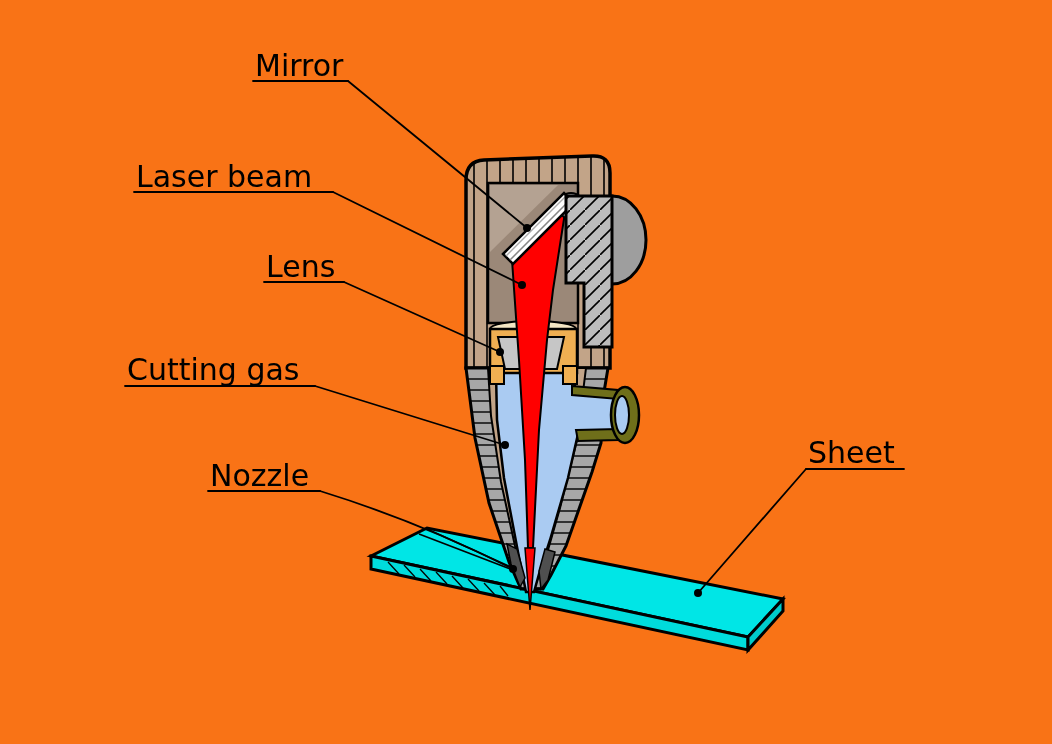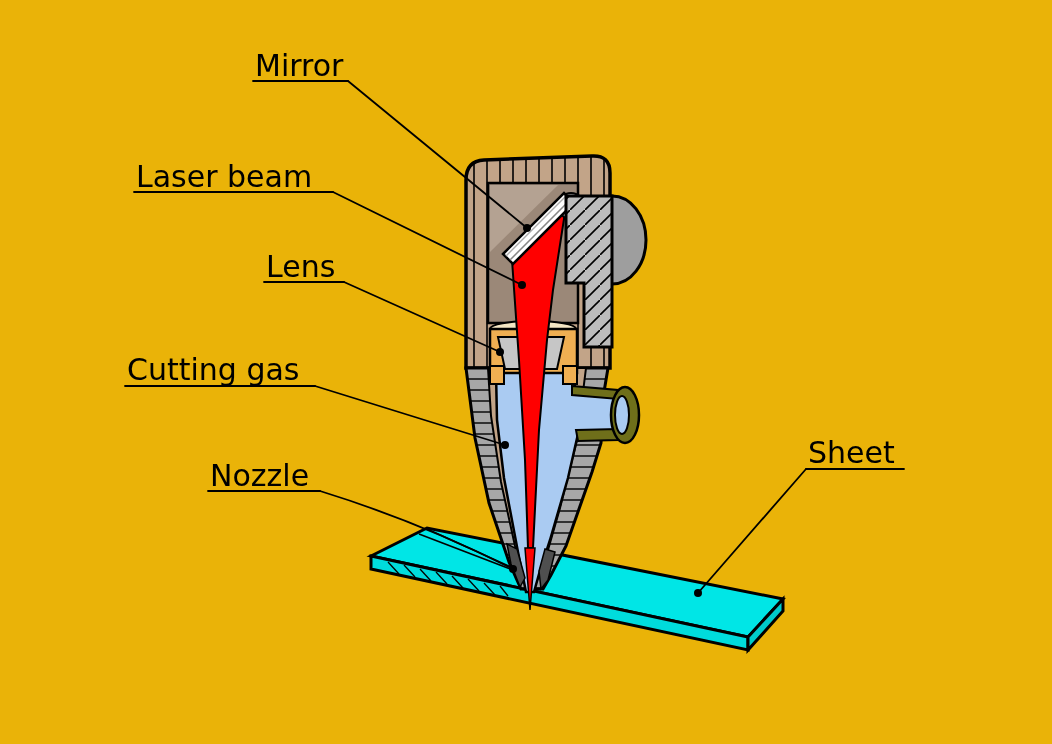--- a/index.html
+++ b/index.html
@@ -5,21 +5,21 @@
   html, body {
     margin: 0;
     padding: 0;
     background: #ffffff;
     font-family: "DejaVu Sans", "Liberation Sans", sans-serif;
   }
   .stage {
     position: relative;
     width: 1052px;
     height: 744px;
-    background: #eab308;
+    background: #f97316;
     overflow: hidden;
   }
   svg { display: block; }
   text.diagram-label {
     font-family: "DejaVu Sans", "Liberation Sans", sans-serif;
     font-size: 30px;
     fill: #000000;
   }
 </style>
 </head>

